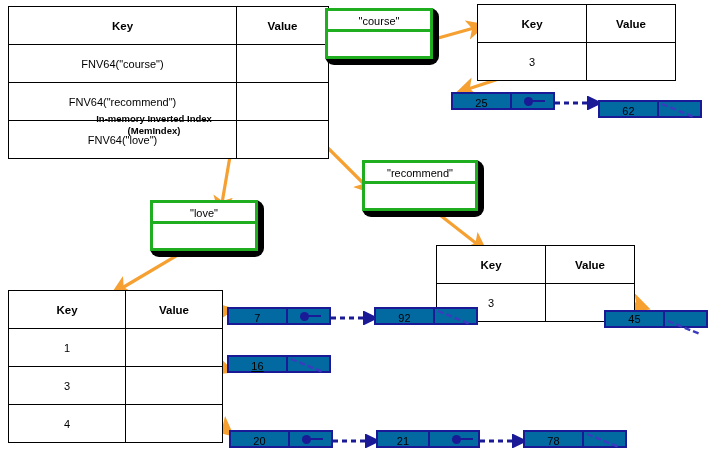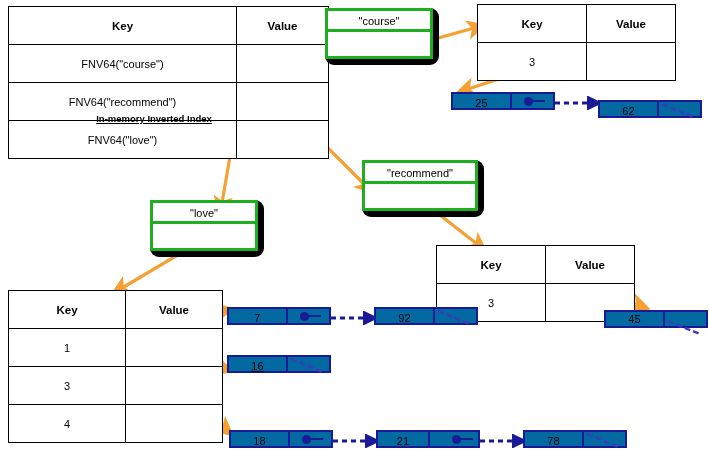--- a/index.html
+++ b/index.html
@@ -233,22 +233,23 @@
         </tr>
         <tr>
           <td>FNV64("love")</td>
           <td></td>
         </tr>
       </tbody>
         </table>
     </div>
   </div>
 
-  <div class="caption" style="left:8px; top:113px; width:292px;text-decoration:underline;">
+  <div class="caption" style="left:8px; top:113px; width:292px;">
     <div>In-memory Inverted Index</div>
+    <div>(MemIndex)</div>
   </div>
 
   <div class="shadow-box term-box" style="left:325px; top:8px; width:114px; height:57px;">
     <div class="inner" style="width:108px; height:51px;">
       <div class="term-label">"course"</div>
       <div class="term-slot"></div>
     </div>
   </div>
 
   <div class="shadow-box term-box" style="left:362px; top:160px; width:122px; height:57px;">
@@ -384,21 +385,21 @@
   <div class="ll-node" style="left:227px; top:355px; width:104px;text-decoration:underline;">
     <div class="ll-val">16</div>
     <div class="ll-ptr null-slot">
       <svg width="40" height="18" viewBox="0 0 40 18" xmlns="http://www.w3.org/2000/svg">
         <line x1="3" y1="2" x2="35" y2="15" stroke="#3b3bbf" stroke-width="2.4" stroke-dasharray="6,3"></line>
       </svg>
     </div>
   </div>
 
   <div class="ll-node" style="left:229px; top:430px; width:104px;">
-    <div class="ll-val">18</div>
+    <div class="ll-val">20</div>
     <div class="ll-ptr">
       <div class="dot"></div>
       <div class="stub"></div>
     </div>
   </div>
   <svg class="ll-link" style="left:333px; top:434px; width:44px;" viewBox="0 0 44 14" xmlns="http://www.w3.org/2000/svg">
     <defs>
       <marker id="barrow3" markerWidth="7" markerHeight="7" refX="0.5" refY="2.6" orient="auto" markerUnits="strokeWidth">
         <path d="M0,0 L5.4,2.6 L0,5.2 Z" fill="#1a1a96"></path>
       </marker>

